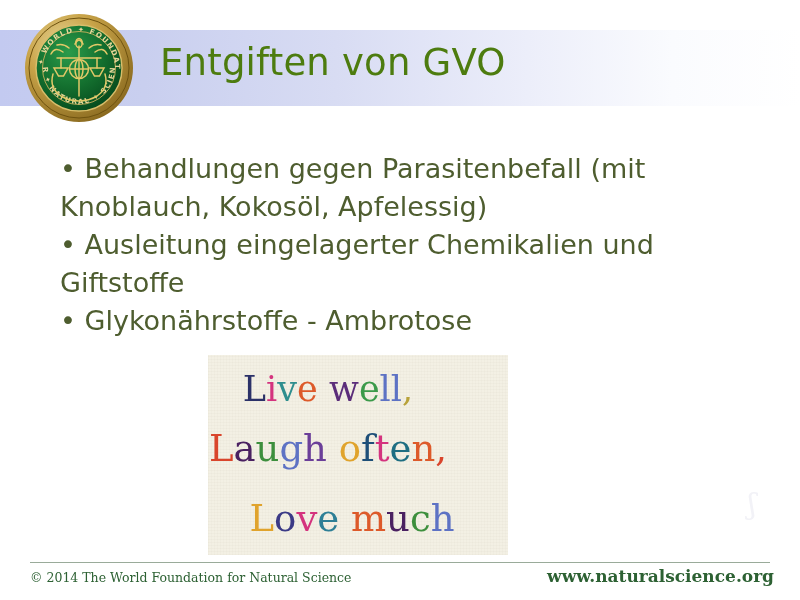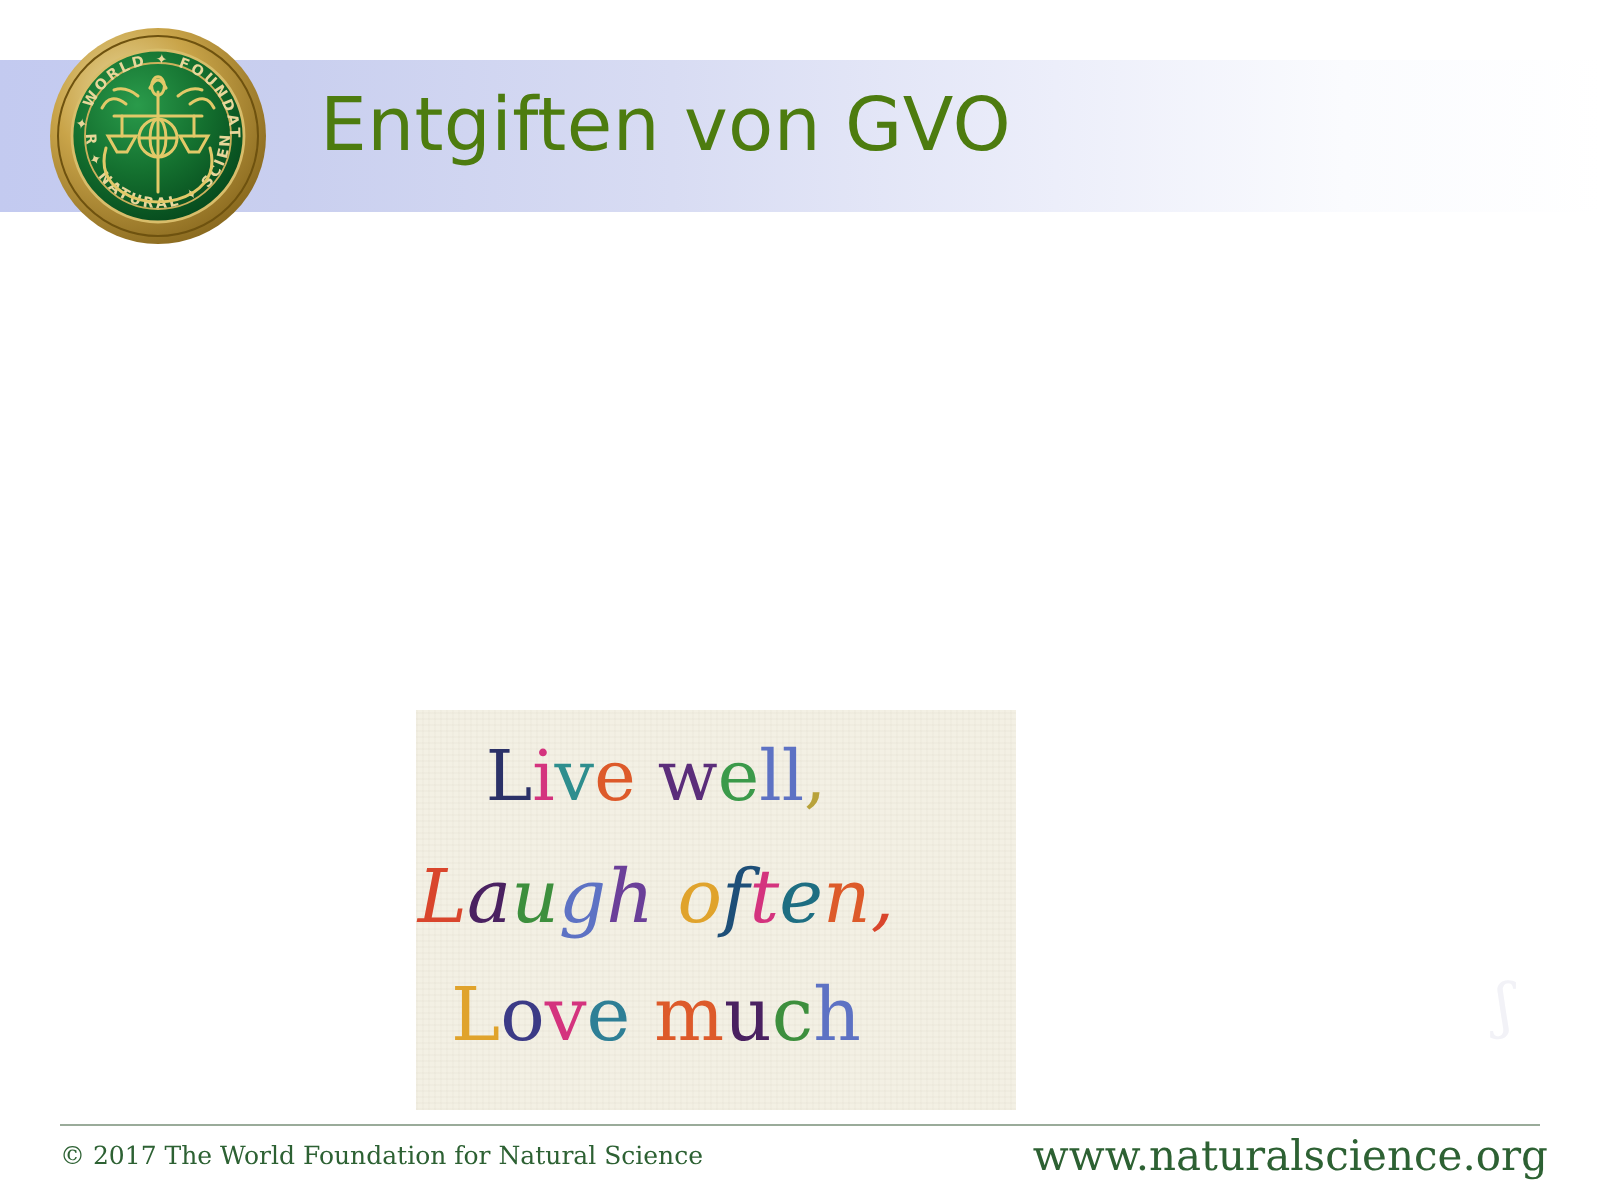--- a/index.html
+++ b/index.html
@@ -85,22 +85,22 @@
     overflow: hidden;
   }
   .quote-line {
     position: absolute;
     width: 240px;
     text-align: center;
     font-family: "DejaVu Serif", serif;
     white-space: nowrap;
   }
   #q-line-0 { top: 14px;  font-size: 35px; letter-spacing: 0px; }
-  #q-line-1 { top: 72px;  font-size: 37px; letter-spacing: 0px; font-style: italic; }
-  #q-line-2 { top: 131px; font-size: 37px; letter-spacing: 0px; }
+  #q-line-1 { top: 72px;  font-size: 37px; letter-spacing: 0px; }
+  #q-line-2 { top: 142px; font-size: 37px; letter-spacing: 0px; margin-left: 24px; }
   .quote-line span { display: inline; }
 
   
   #watermark {
     position: absolute;
     left: 748px;
     top: 487px;
     width: 22px;
     height: 34px;
     color: #f2f2f7;
@@ -125,23 +125,24 @@
     font-family: "DejaVu Serif", serif;
     font-size: 12.5px;
     color: #2d6133;
     white-space: nowrap;
   }
   #footer-right {
     position: absolute;
     right: 26px;
     top: 566px;
     font-family: "DejaVu Serif", serif;
-    font-size: 21px;
+    font-size: 17px;
     color: #2d6133;
     white-space: nowrap;
+    font-weight: bold;
   }
 </style>
 </head>
 <body>
 
 <div id="slide">
 
   <div id="title-band"></div>
 
   <div id="title-text">Entgiften von GVO</div>
@@ -196,26 +197,33 @@
         <path d="M30 62 q-4 14 8 22 q8 5 18 5 q10 0 18 -5 q12 -8 8 -22"></path>
 
         <path d="M40 40 q-8 -6 -12 2"></path>
         <path d="M72 40 q8 -6 12 2"></path>
         <path d="M46 36 q-6 -5 -12 -3"></path>
         <path d="M66 36 q6 -5 12 -3"></path>
       </g>
     </svg>
   </div>
 
+  <div id="body-list">
+    <div class="bullet-line">• Behandlungen gegen Parasitenbefall (mit</div>
+    <div class="bullet-line">Knoblauch, Kokosöl, Apfelessig)</div>
+    <div class="bullet-line">• Ausleitung eingelagerter Chemikalien und</div>
+    <div class="bullet-line">Giftstoffe</div>
+    <div class="bullet-line">• Glykonährstoffe - Ambrotose</div>
+  </div>
 
   <div id="picture">
     <div class="quote-line" id="q-line-0"><span style="color: rgb(43, 49, 104);">L</span><span style="color: rgb(212, 51, 126);">i</span><span style="color: rgb(46, 142, 142);">v</span><span style="color: rgb(221, 90, 42);">e</span><span style="color: rgb(0, 0, 0);">&nbsp;</span><span style="color: rgb(91, 45, 122);">w</span><span style="color: rgb(59, 154, 74);">e</span><span style="color: rgb(93, 114, 196);">l</span><span style="color: rgb(93, 114, 196);">l</span><span style="color: rgb(184, 162, 58);">,</span></div>
     <div class="quote-line" id="q-line-1"><span style="color: rgb(217, 69, 44);">L</span><span style="color: rgb(74, 33, 97);">a</span><span style="color: rgb(61, 143, 61);">u</span><span style="color: rgb(93, 114, 196);">g</span><span style="color: rgb(107, 63, 153);">h</span><span style="color: rgb(0, 0, 0);">&nbsp;</span><span style="color: rgb(224, 163, 44);">o</span><span style="color: rgb(30, 79, 120);">f</span><span style="color: rgb(212, 51, 126);">t</span><span style="color: rgb(30, 110, 130);">e</span><span style="color: rgb(221, 90, 42);">n</span><span style="color: rgb(217, 69, 44);">,</span></div>
     <div class="quote-line" id="q-line-2"><span style="color: rgb(224, 163, 44);">L</span><span style="color: rgb(59, 58, 134);">o</span><span style="color: rgb(212, 51, 126);">v</span><span style="color: rgb(46, 127, 150);">e</span><span style="color: rgb(0, 0, 0);">&nbsp;</span><span style="color: rgb(221, 90, 42);">m</span><span style="color: rgb(74, 33, 97);">u</span><span style="color: rgb(61, 143, 61);">c</span><span style="color: rgb(93, 114, 196);">h</span></div>
   </div>
 
   <div id="watermark">ʃ</div>
 
   <div id="footer-rule"></div>
-  <div id="footer-left">© 2017 The World Foundation for Natural Science</div>
+  <div id="footer-left">© 2014 The World Foundation for Natural Science</div>
   <div id="footer-right">www.naturalscience.org</div>
 
 </div>
 
 </body></html>

